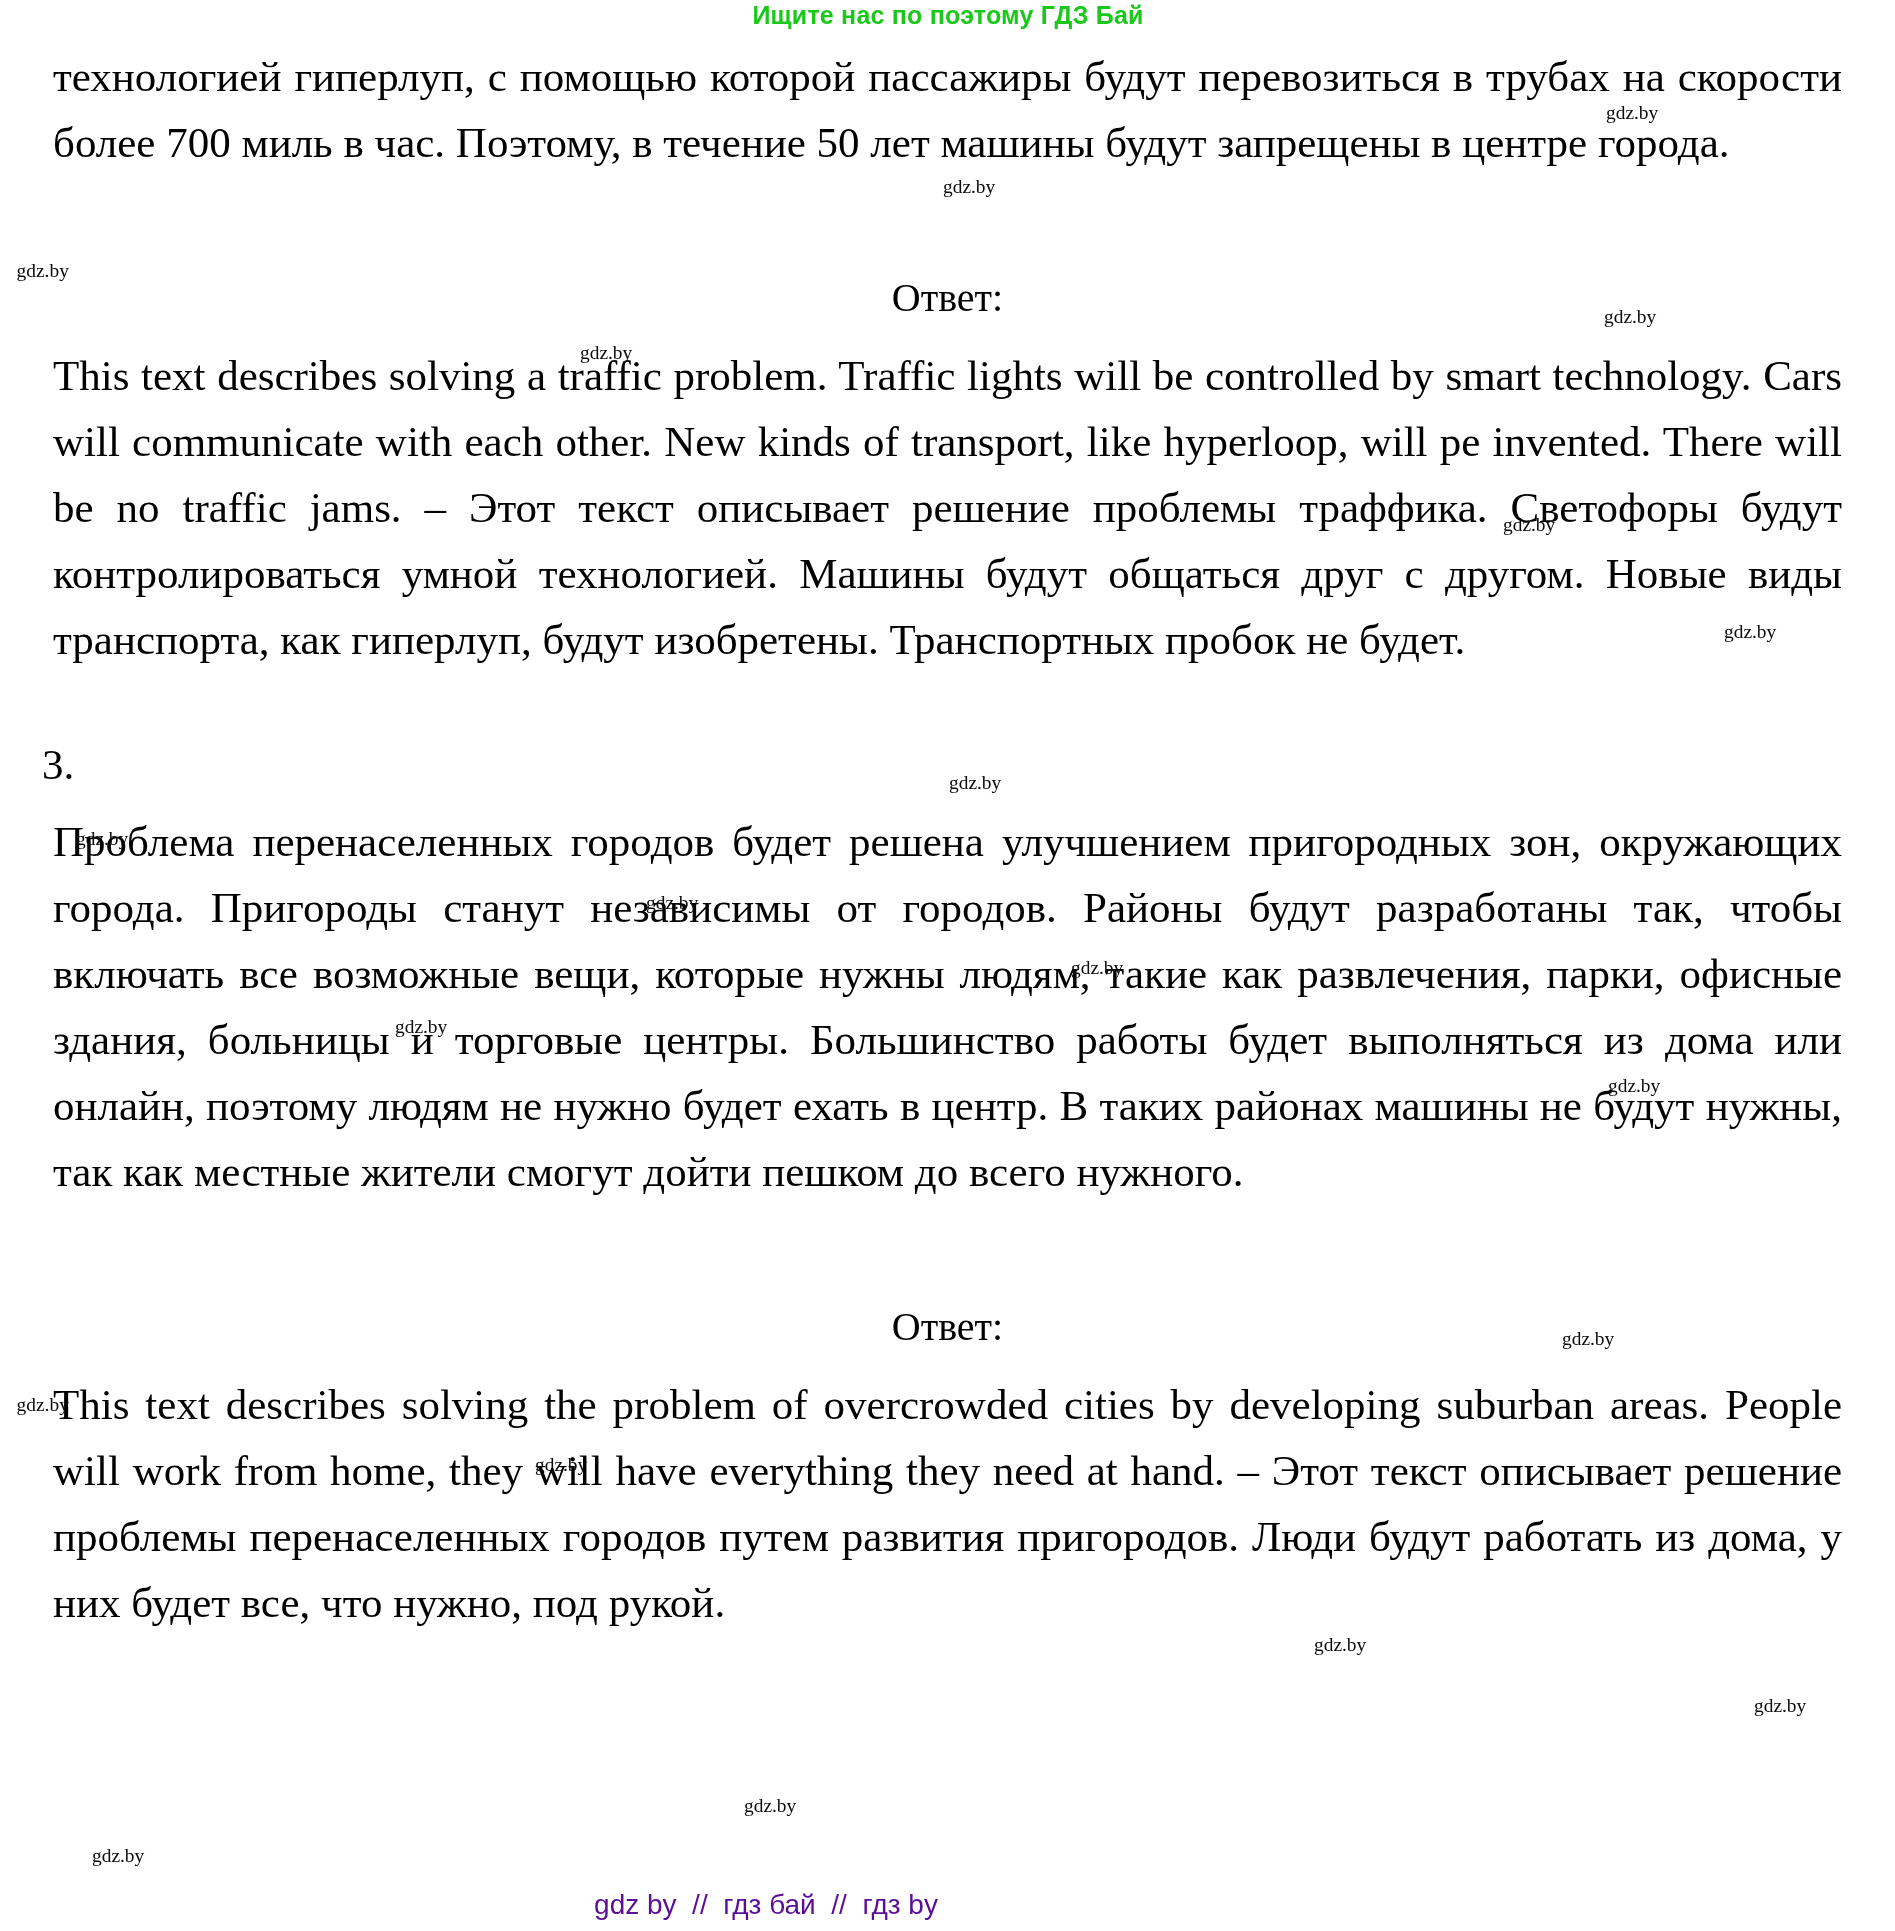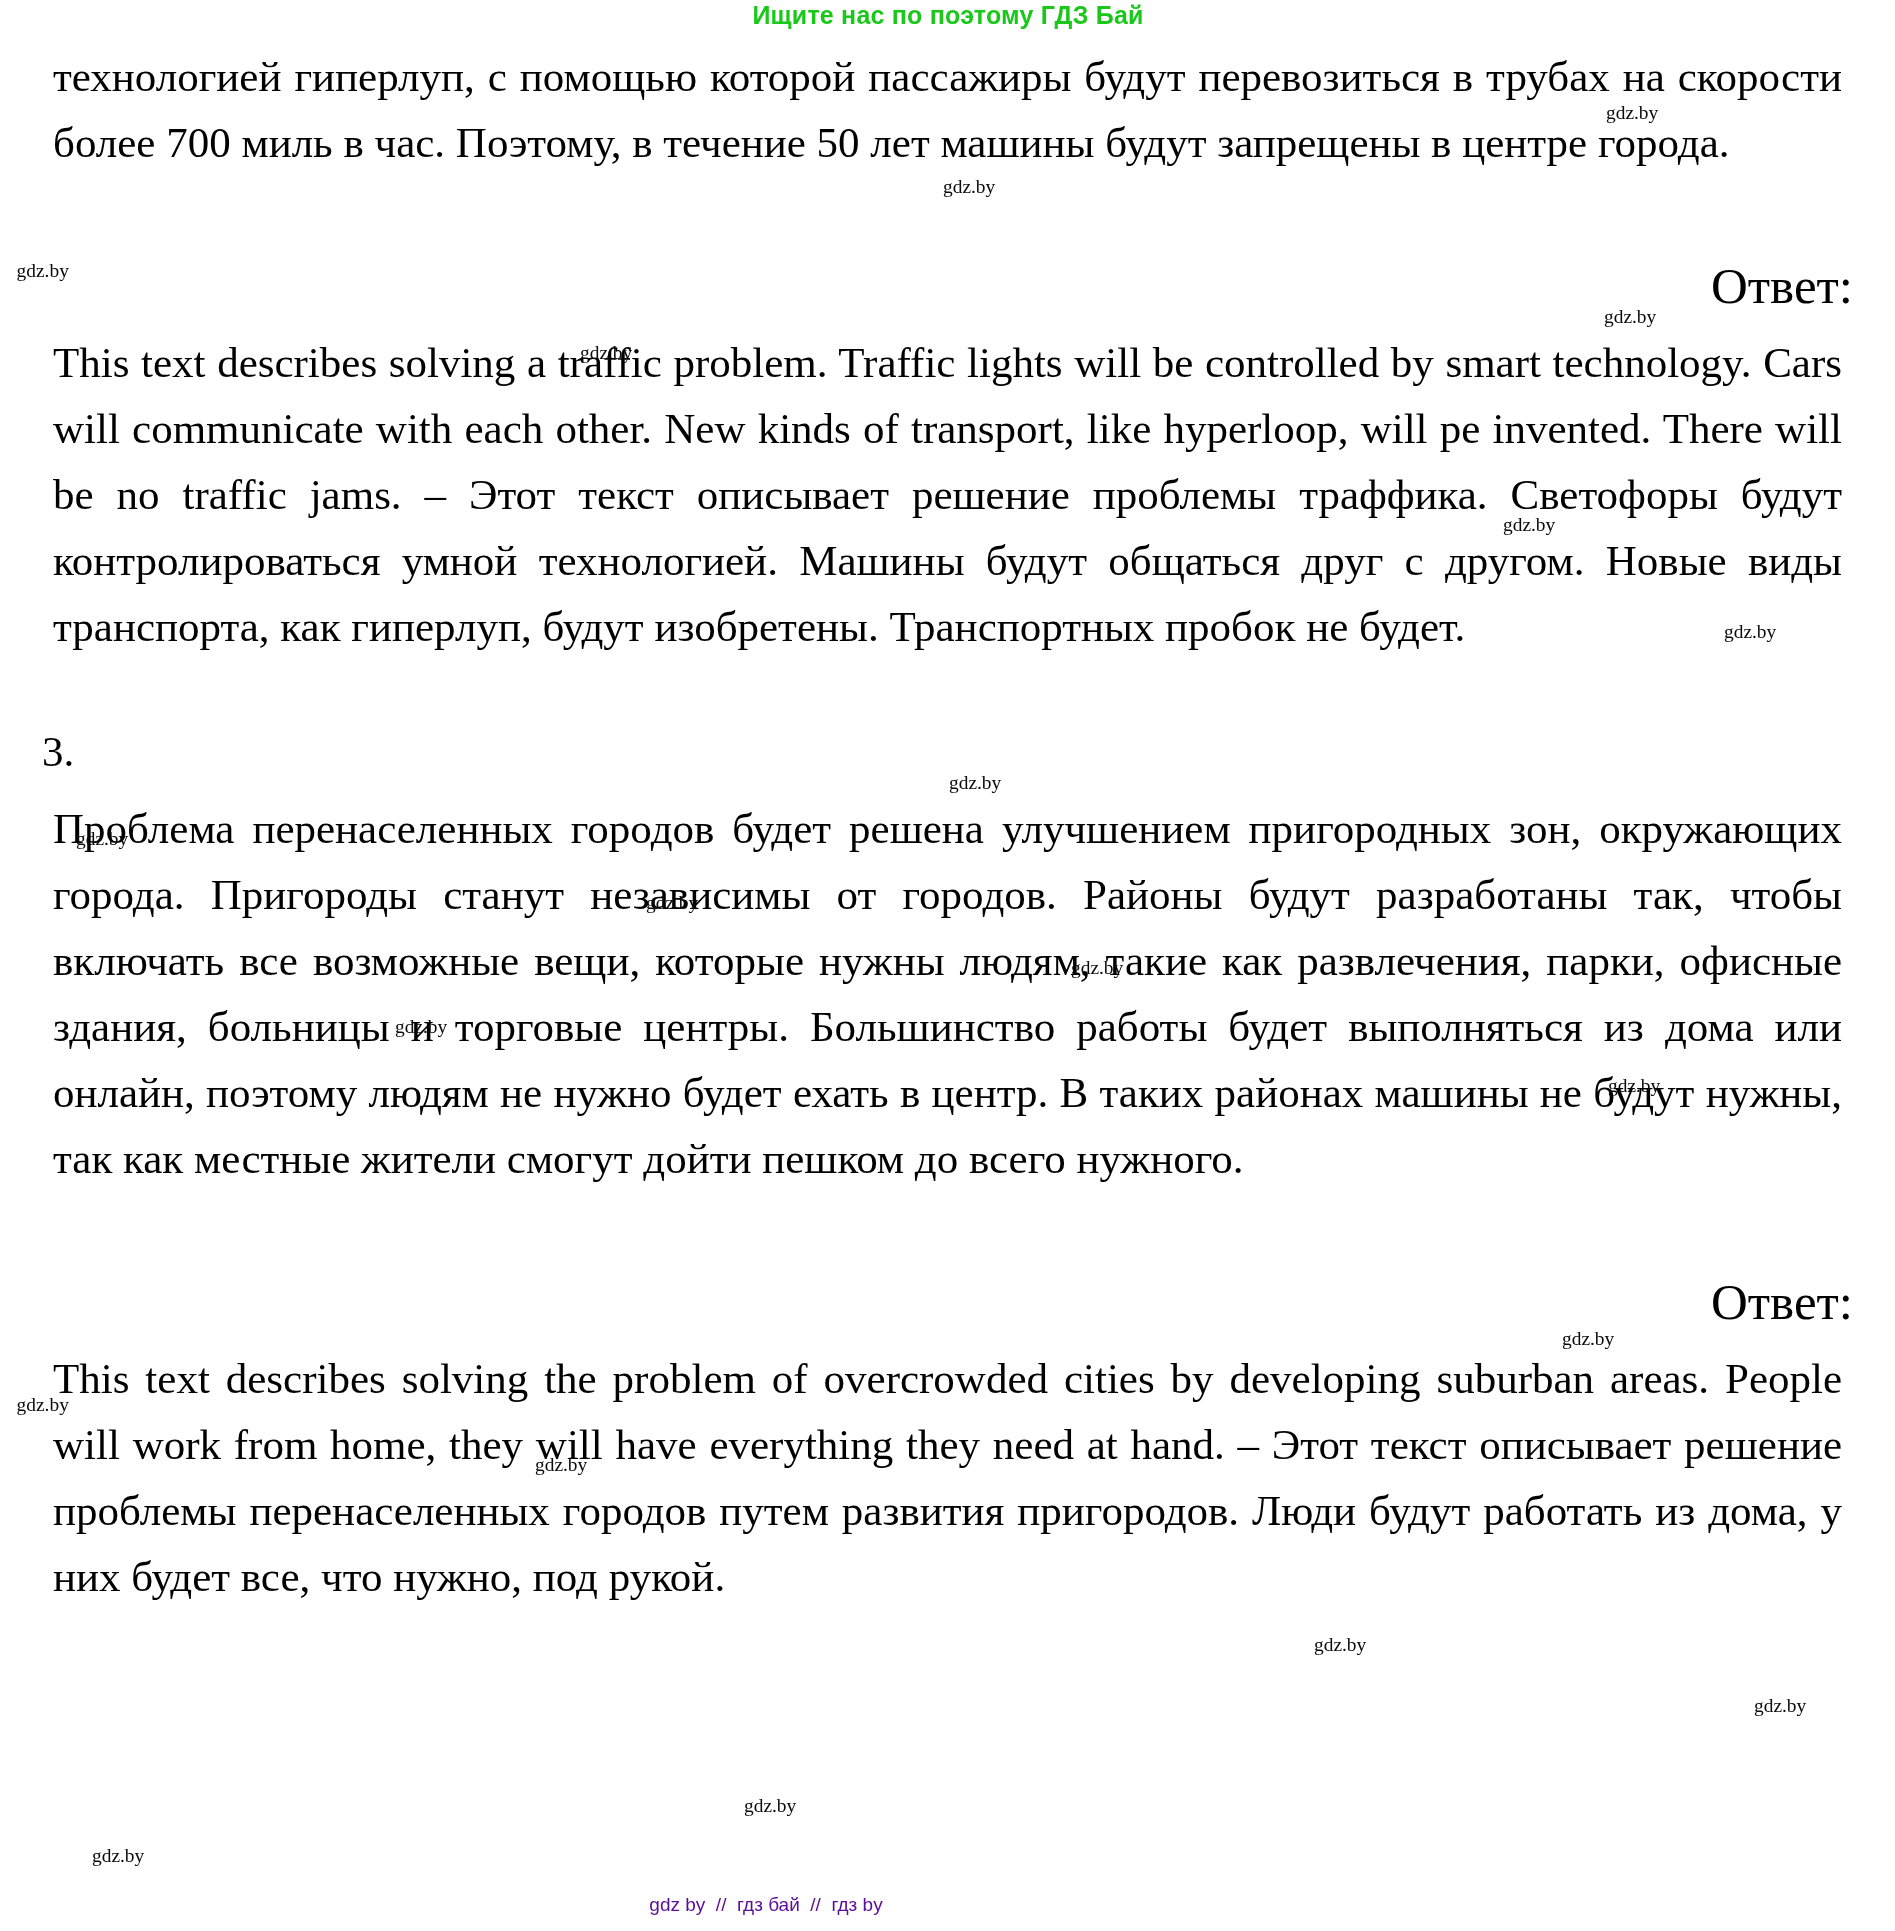--- a/index.html
+++ b/index.html
@@ -52,24 +52,24 @@
     line-height: 66px;
     text-align: justify;
     text-justify: inter-word;
     margin: 11px;
     -webkit-hyphens: none;
     hyphens: none;
   }
   .para.last-full { text-align-last: left; }
 
   .answer-label {
-    font-size: 51px;
+    font-size: 40px;
     line-height: 66px;
-    margin: 0;
-    text-align: right;
+    margin: 12px;
+    text-align: center;
   }
 
   .item-number {
     font-size: 43px;
     line-height: 66px;
     margin: 0;
     text-align: left;
   }
   .gap-md { height: 48px; }
   .gap-lg { height: 66px; }
@@ -86,21 +86,21 @@
   }
 
   
   .site-footer {
     position: absolute;
     left: 0;
     bottom: 13px;
     width: 1532px;
     text-align: center;
     font-family: "Liberation Sans", "DejaVu Sans", sans-serif;
-    font-size: 19px;
+    font-size: 28px;
     line-height: 29.5px;
     color: #5b0e96;
     white-space: pre;
   }
 </style>
 </head>
 <body>
 
 <div class="page">
 

